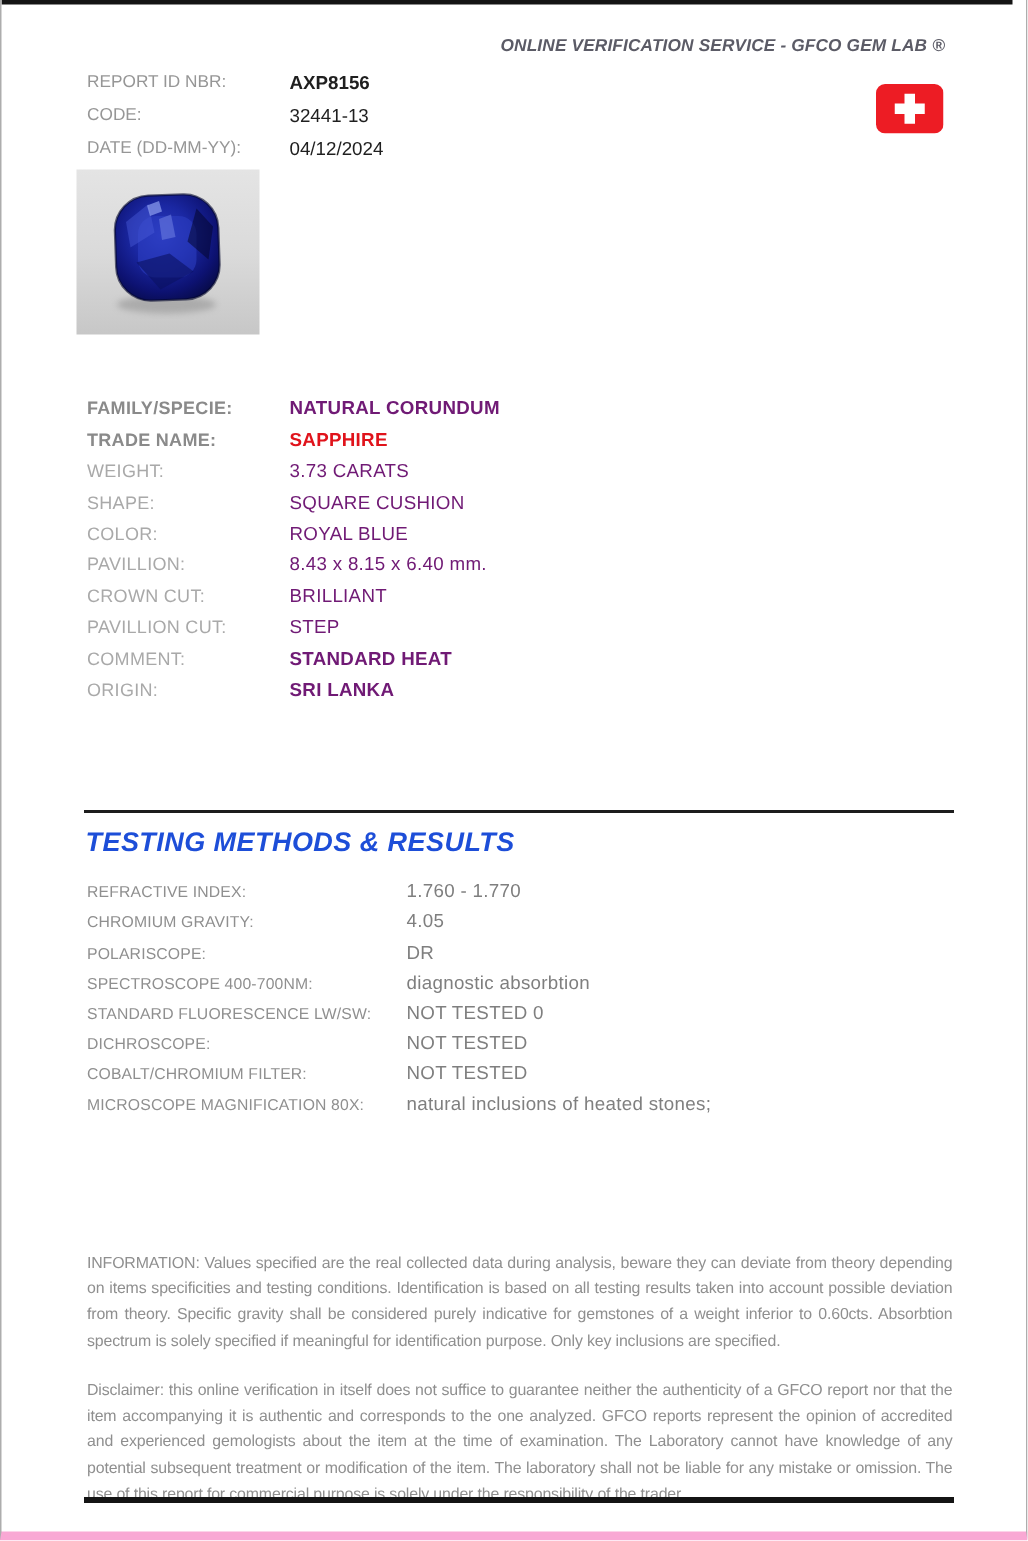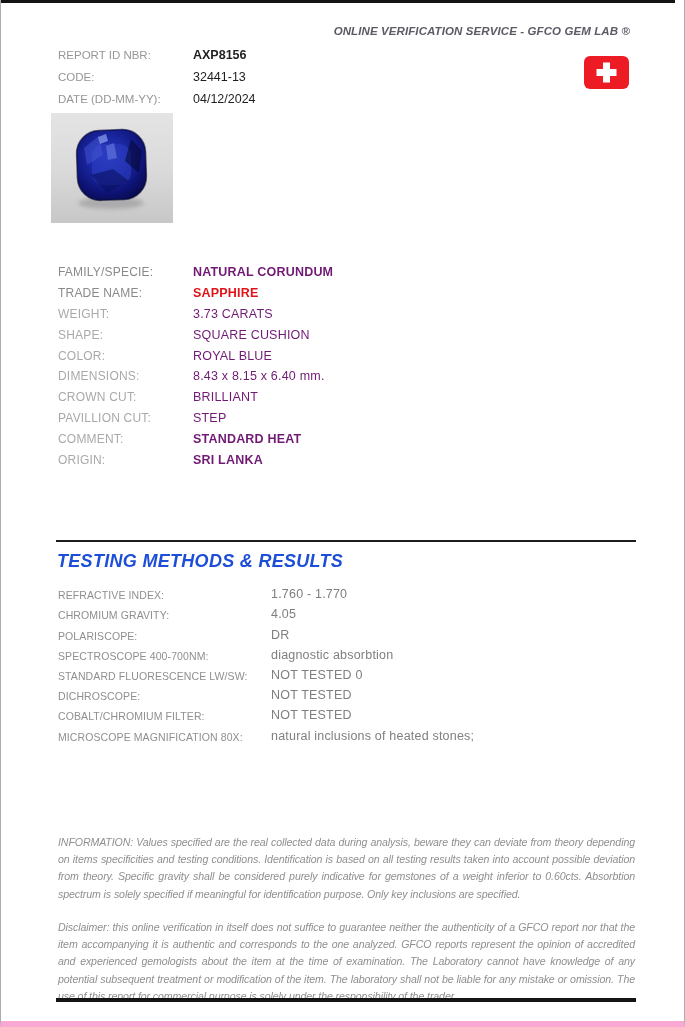--- a/index.html
+++ b/index.html
@@ -48,21 +48,21 @@
   .photo {
     position: absolute;
     top: 113px; left: 50px;
     width: 122px; height: 110px;
     background: linear-gradient(180deg, #e4e4e4 0%, #dadada 52%, #c7c7c7 100%);
   }
 
   .id-block { position: absolute; top: 262px; left: 57px; }
   .id-row { display: flex; height: 20.8px; align-items: center; }
   .id-label { width: 135px; font-size: 12px; color: #a9a9a9; letter-spacing: 0.2px; }
-  .id-row.bold-label .id-label { color: #8a8a8a; font-weight: normal; }
+  .id-row.bold-label .id-label { color: #8a8a8a; font-weight: bold; }
   .id-value { font-size: 12.5px; color: #701a75; letter-spacing: 0.2px; }
   .id-row.bold-value .id-value { font-weight: bold; }
   .id-row.red-value .id-value { color: #e0131b; font-weight: bold; }
 
   .divider {
     position: absolute;
     top: 540px; left: 55px;
     width: 580px; height: 2px;
     background: #1d1d1d;
   }
@@ -80,21 +80,20 @@
   .test-block { position: absolute; top: 581px; left: 57px; }
   .test-row { display: flex; height: 20.2px; align-items: flex-end; }
   .test-label { width: 213px; font-size: 10.5px; color: #8f8f8f; letter-spacing: 0.1px; }
   .test-value { font-size: 12.5px; color: #7f7f7f; letter-spacing: 0.2px; }
 
   .para {
     position: absolute;
     left: 57px;
     width: 577px;
     font-size: 10.6px;
-    font-style: italic;
     color: #8f8f8f;
     text-align: justify;
     line-height: 17.2px;
     letter-spacing: -0.1px;
   }
   .info-para { top: 834px; }
   .disclaimer-para { top: 919px; }
 
   .bottom-rule {
     position: absolute;
@@ -174,21 +173,21 @@
     </div>
     <div class="id-row">
       <span class="id-label">SHAPE:</span>
       <span class="id-value">SQUARE CUSHION</span>
     </div>
     <div class="id-row">
       <span class="id-label">COLOR:</span>
       <span class="id-value">ROYAL BLUE</span>
     </div>
     <div class="id-row">
-      <span class="id-label">DIMENSIONS:</span>
+      <span class="id-label">PAVILLION:</span>
       <span class="id-value">8.43 x 8.15 x 6.40 mm.</span>
     </div>
     <div class="id-row">
       <span class="id-label">CROWN CUT:</span>
       <span class="id-value">BRILLIANT</span>
     </div>
     <div class="id-row">
       <span class="id-label">PAVILLION CUT:</span>
       <span class="id-value">STEP</span>
     </div>

